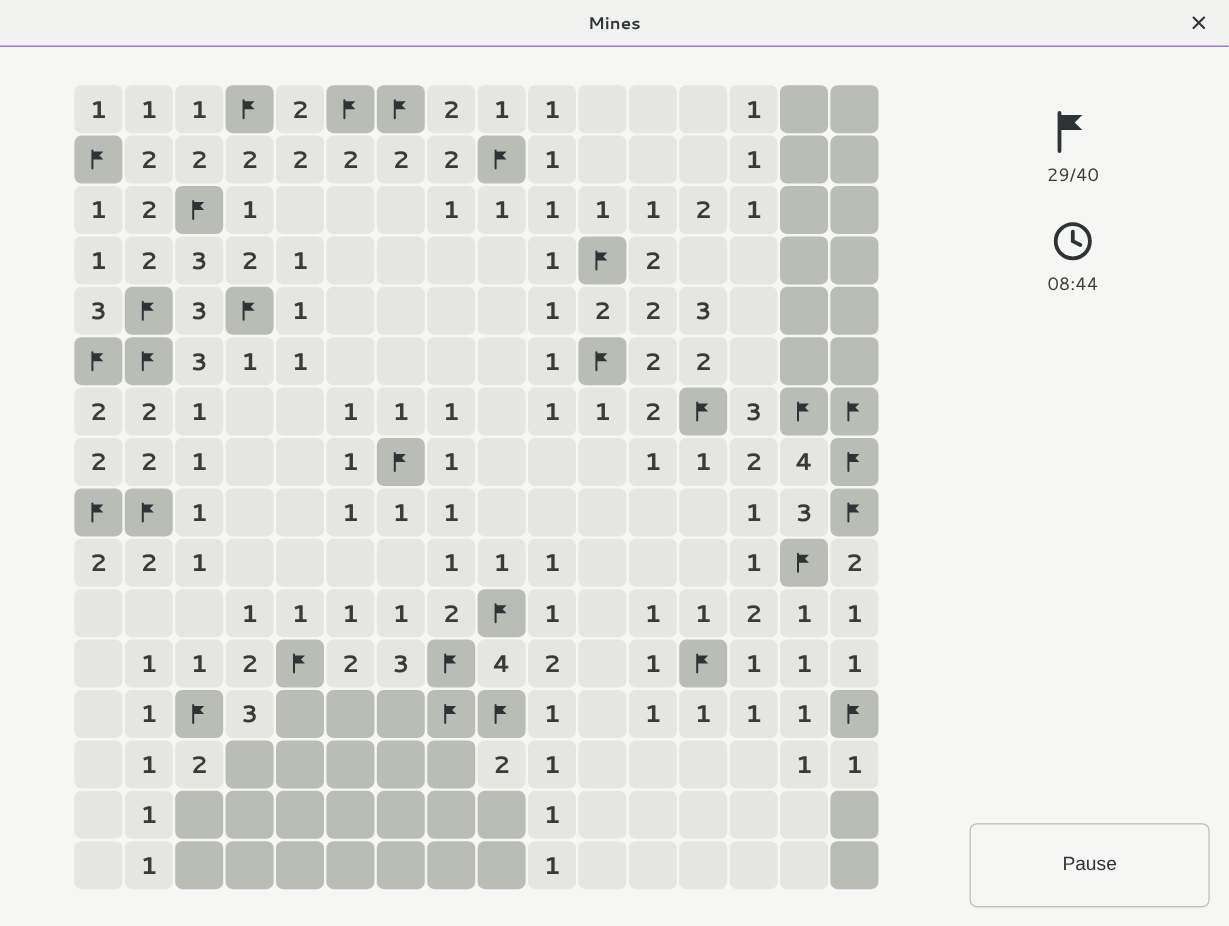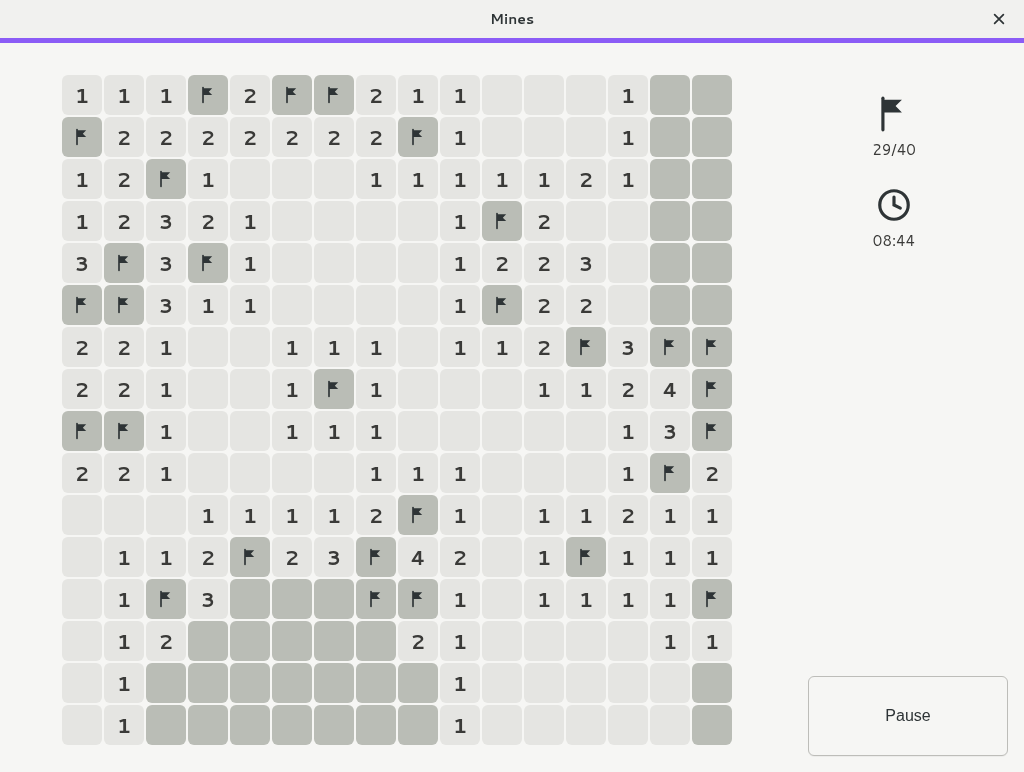--- a/index.html
+++ b/index.html
@@ -8,21 +8,21 @@
     width: 1024px;
     height: 772px;
     font-family: Cantarell, "Segoe UI", sans-serif;
     background: #f6f6f4;
     color: #2e3436;
     overflow: hidden;
   }
   .titlebar {
     position: relative;
     height: 38px;
-    border-bottom: 5px solid #8b5cf6;
+    border-bottom: 1px solid #8b5cf6;
     display: flex;
     align-items: center;
     justify-content: center;
     background: #f1f1ef;
   }
   .titlebar .title {
     font-weight: 700;
     font-size: 14px;
     color: #2e3436;
   }
@@ -112,21 +112,21 @@
   .stat .value {
     font-size: 15px;
     font-weight: 500;
     color: #3a3a38;
   }
   .pause-btn {
     position: absolute;
     right: 16px;
     bottom: 16px;
     width: 200px;
-    height: 80px;
+    height: 70px;
     border: 1px solid #bdbdb9;
     border-radius: 6px;
     background: #f6f6f4;
     font-size: 16px;
     font-weight: 500;
     color: #2e3436;
     cursor: pointer;
     box-shadow: 0 1px 0 rgba(0,0,0,0.04);
   }
 </style>

